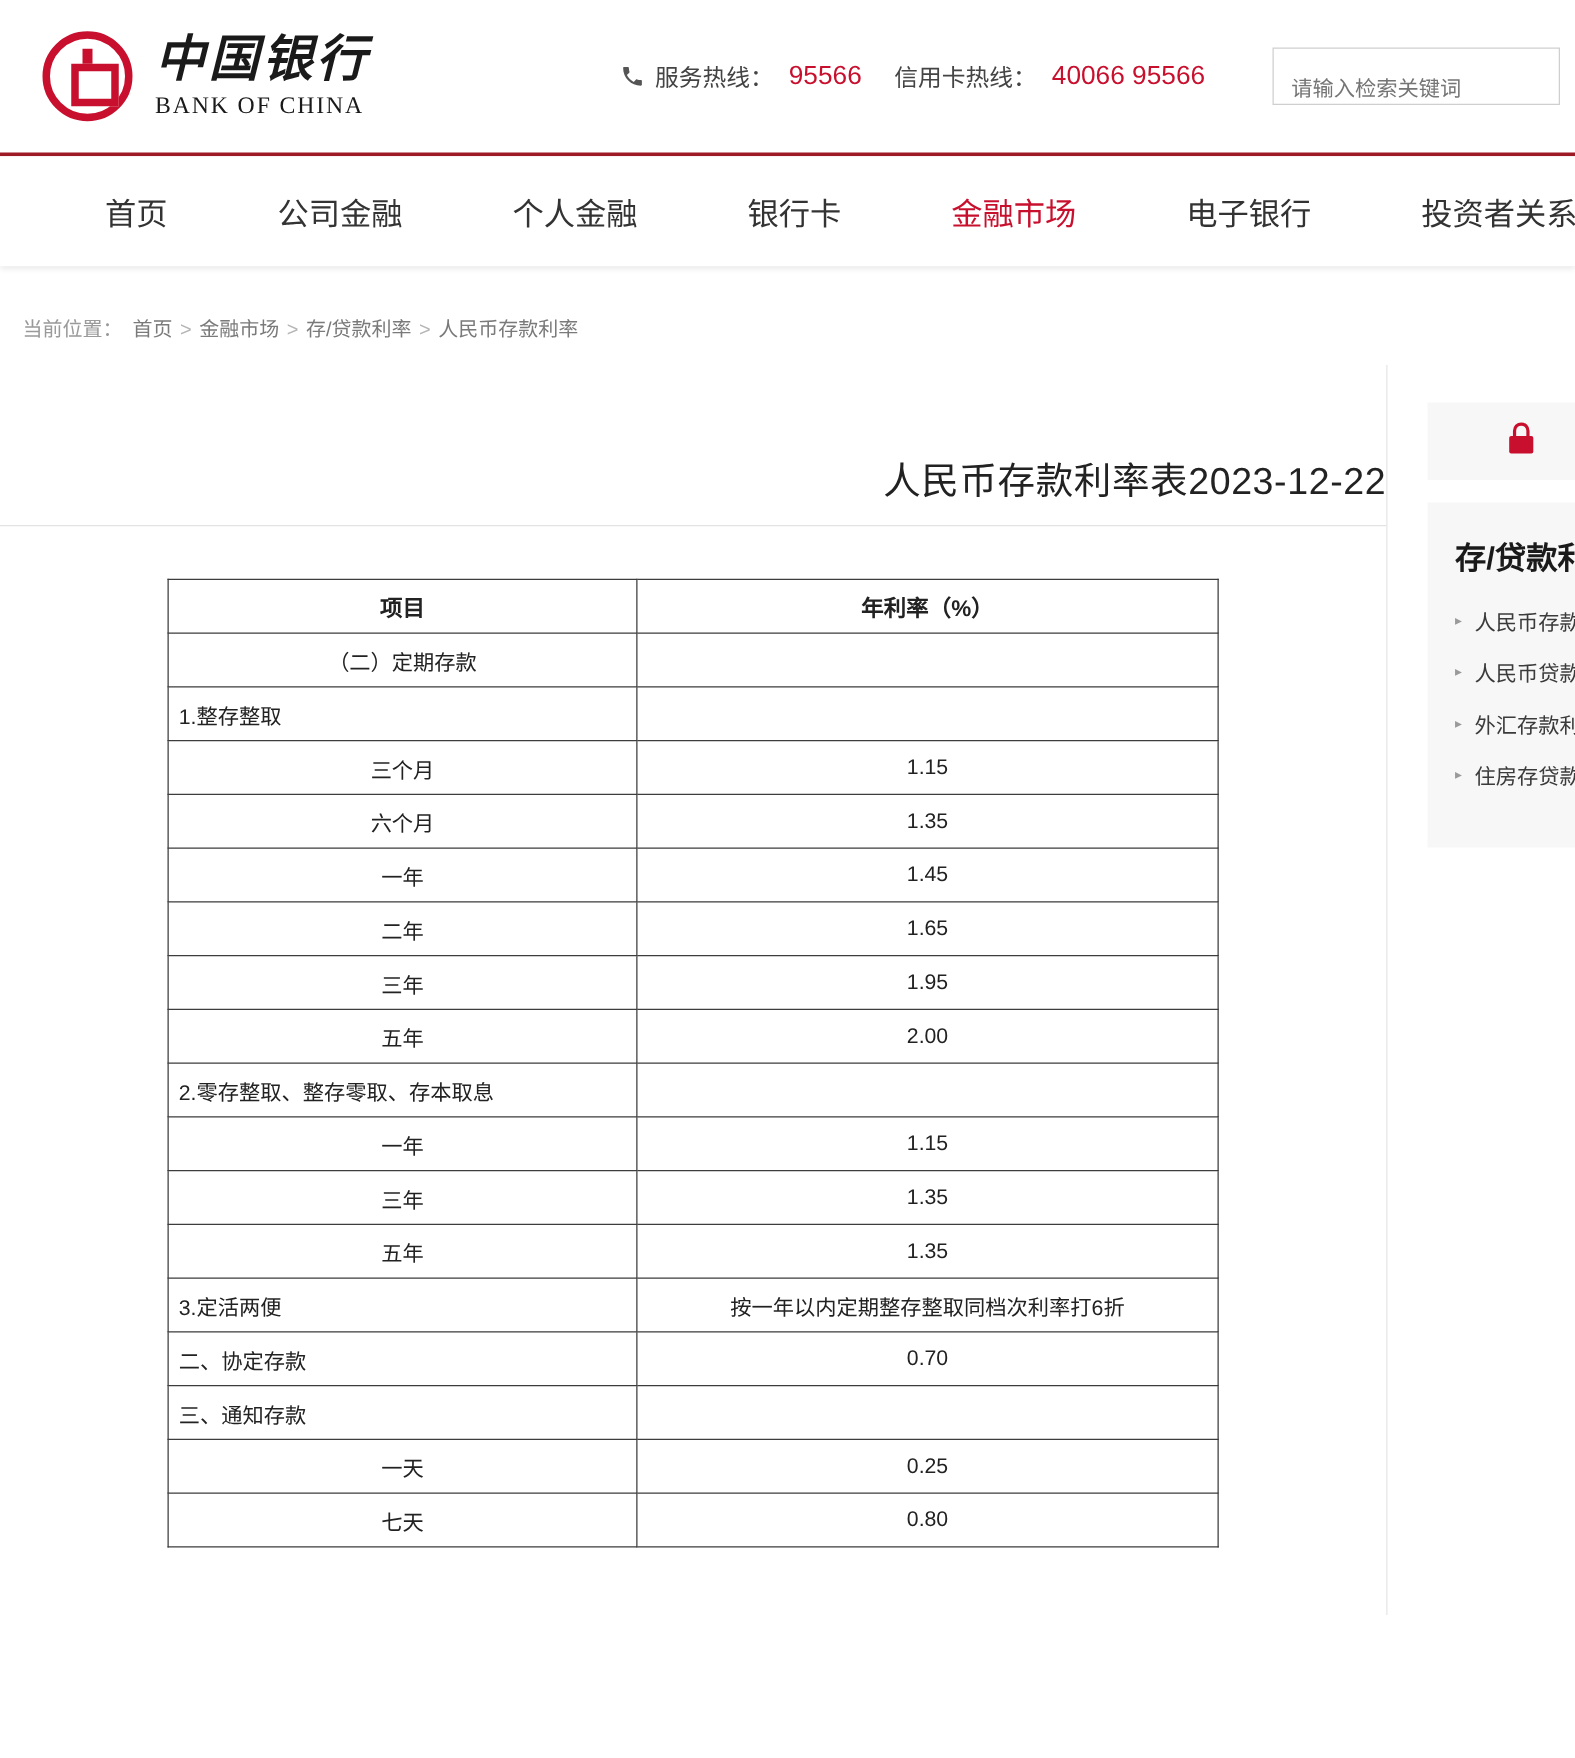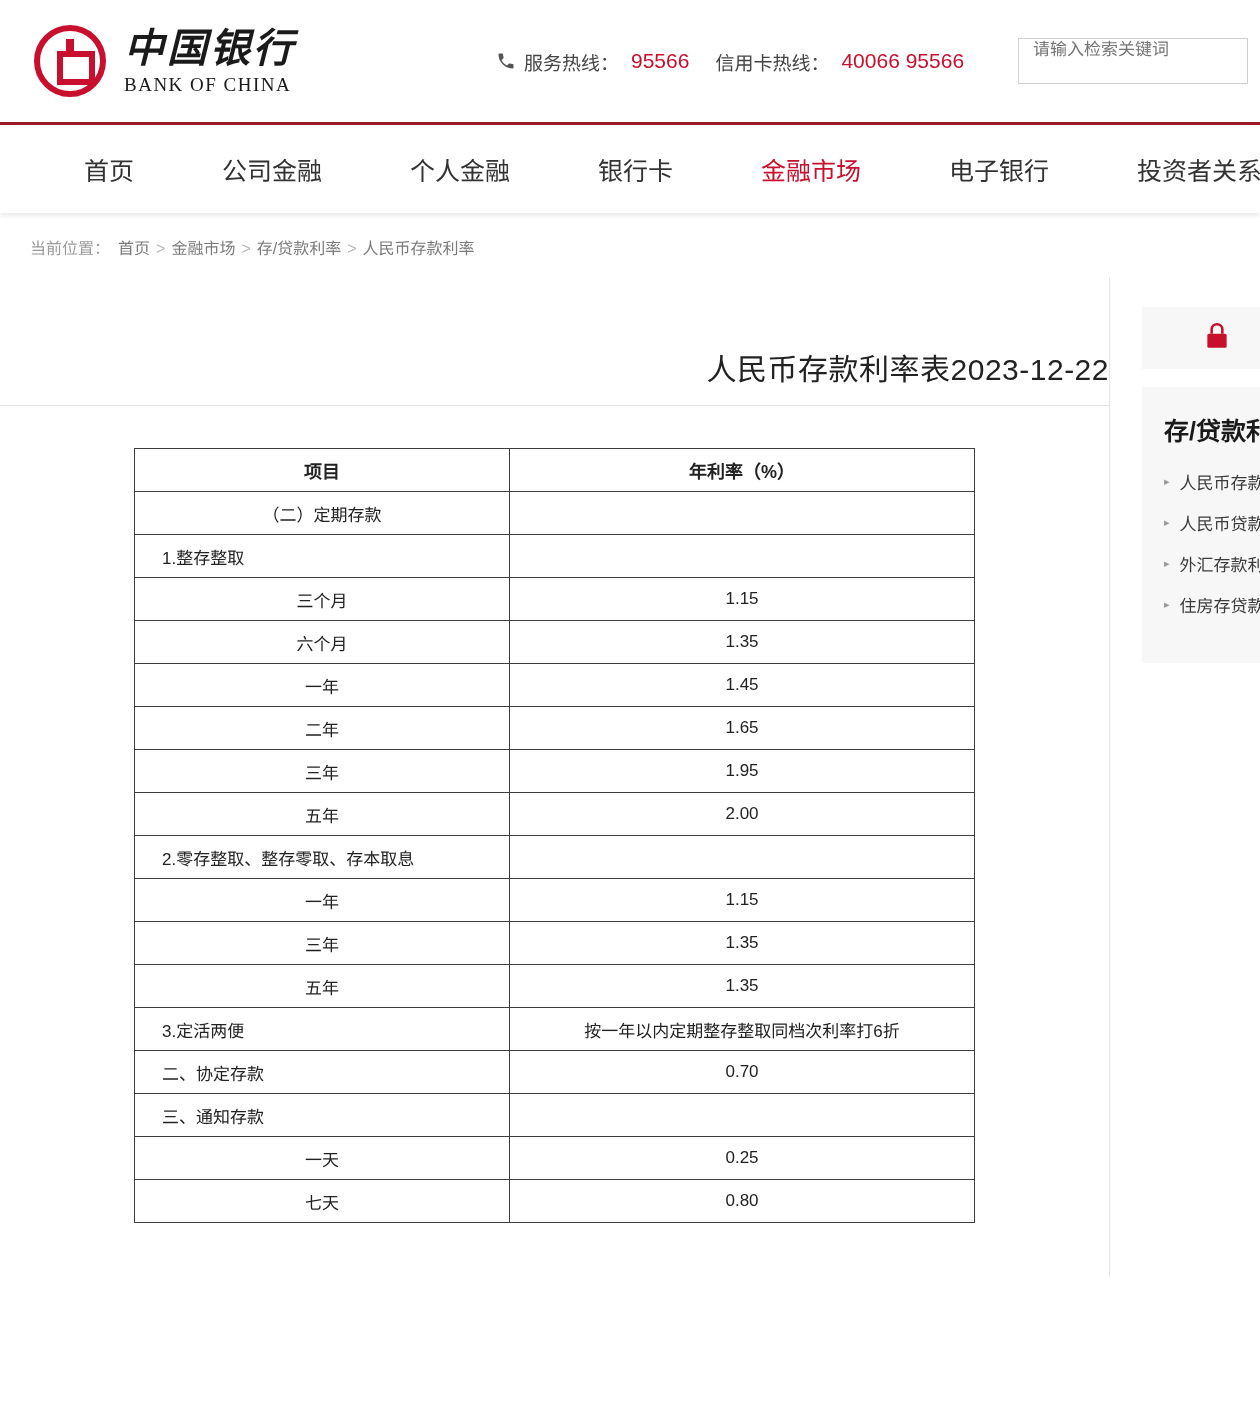--- a/index.html
+++ b/index.html
@@ -104,21 +104,21 @@
     color: #c8102e;
     font-size: 21px;
     margin-left: 4px;
   }
   .search-box {
     margin-left: 28px;
     border: 1px solid #cfcfcf;
     height: 46px;
     width: 230px;
     display: flex;
-    align-items: flex-start;
+    align-items: flex-end;
     padding: 0 12px;
     background: #fff;
   }
   .search-box input {
     border: 0;
     outline: none;
     font-size: 17px;
     width: 100%;
     color: #666;
     font-family: "Liberation Sans", sans-serif;
@@ -141,24 +141,25 @@
     font-size: 25px;
     color: #333;
     padding: 0 44px;
     cursor: pointer;
     white-space: nowrap;
   }
   .nav-item.active { color: #c8102e; }
 
   
   .breadcrumb {
-    padding: 22px 0 18px 30px;
+    padding: 22px 0 18px 18px;
     font-size: 16px;
     color: #9a9a9a;
     background: #fff;
+    margin-top: 15px;
   }
   .breadcrumb .label { color: #9a9a9a; margin-right: 8px; }
   .breadcrumb a { color: #7a7a7a; text-decoration: none; }
   .breadcrumb .sep { color: #b5b5b5; margin: 0 6px; }
 
   
   .body-wrap {
     display: flex;
     align-items: flex-start;
     gap: 0;
@@ -204,21 +205,21 @@
     border-collapse: collapse;
     width: 840px;
     table-layout: fixed;
   }
   table.rate td, table.rate th {
     border: 1px solid #3d3d3d;
     height: 43px;
     font-size: 17px;
     font-weight: 400;
     color: #222;
-    padding: 0 27px;
+    padding: 0 8px;
   }
   table.rate th {
     font-weight: 700;
     text-align: center;
     font-size: 18px;
   }
   col.c1 { width: 375px; }
   col.c2 { width: 465px; }
   td.center { text-align: center; }
   td.indent { text-align: center; }

